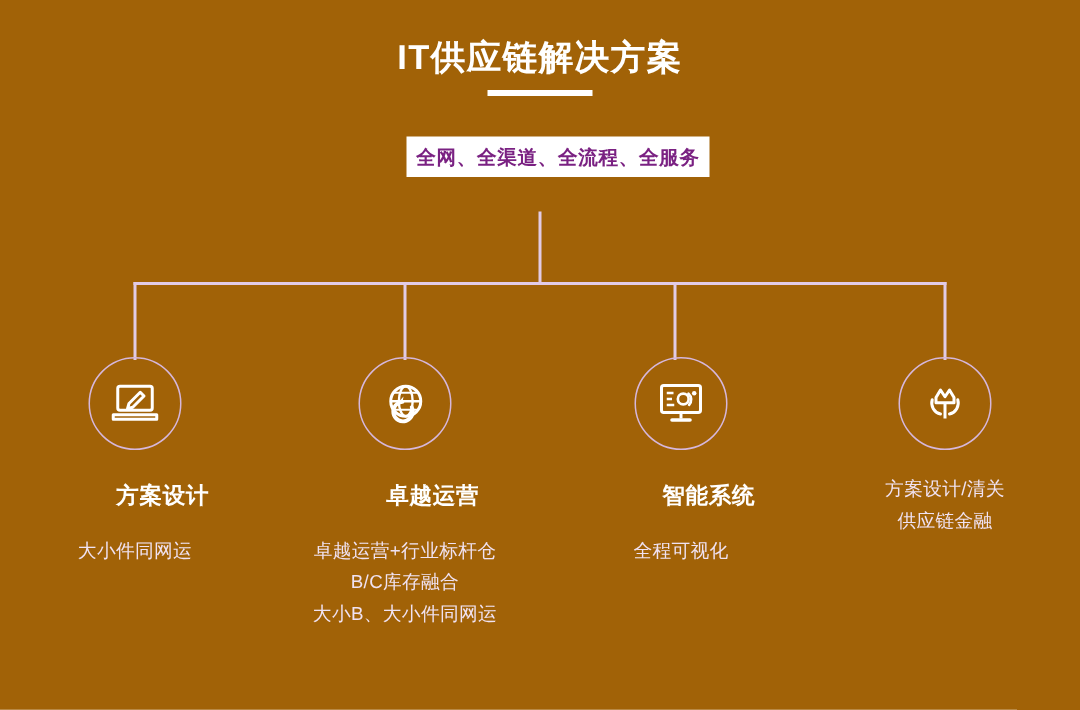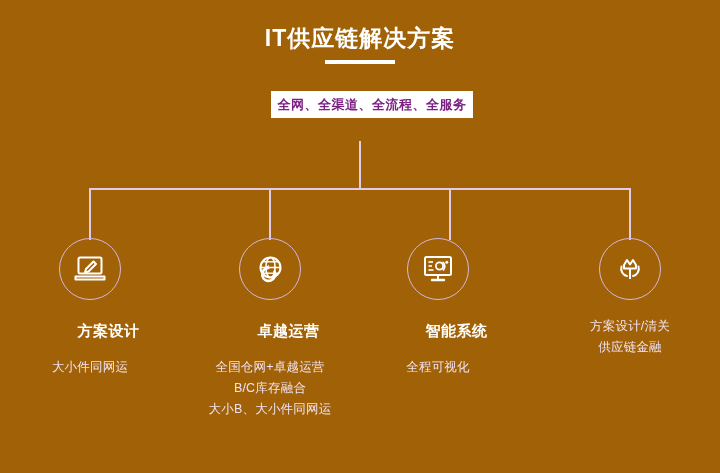--- a/index.html
+++ b/index.html
@@ -172,27 +172,27 @@
           <path d="M6.7 14.5 H26.3" stroke="#ffffff" stroke-width="1.6"></path>
           <path d="M8.2 8.8 H24.8" stroke="#ffffff" stroke-width="1.4"></path>
           <path d="M8.2 20.2 H24.8" stroke="#ffffff" stroke-width="1.4"></path>
           <path d="M20.5 18.5 a6.5 6.5 0 1 1 -6.2 -3.6" stroke="#ffffff" stroke-width="2.6" stroke-linecap="round" fill="none"></path>
           <path d="M15 11.4 L14.3 15.6 L10.3 16.6 Z" fill="#ffffff"></path>
         </svg>
       </span>
     </div>
     <div class="col-title">卓越运营</div>
     <div class="col-lines">
-      <div>全国仓网+卓越运营</div>
+      <div>卓越运营+行业标杆仓</div>
       <div>B/C库存融合</div>
       <div>大小B、大小件同网运</div>
     </div>
   </div>
 
-  <div class="col" style="left:348px;">
+  <div class="col" style="left:364px;">
     <div class="circle">
       <span>
         <svg width="34" height="30" viewBox="0 0 34 30" fill="none">
           <rect x="4" y="3" width="26" height="18" rx="1.5" stroke="#ffffff" stroke-width="2"></rect>
           <path d="M17 21 V25" stroke="#ffffff" stroke-width="2"></path>
           <path d="M11 26 H23" stroke="#ffffff" stroke-width="2.4" stroke-linecap="round"></path>
           <path d="M7.5 8 H12" stroke="#ffffff" stroke-width="1.6"></path>
           <path d="M7.5 12 H11" stroke="#ffffff" stroke-width="1.6"></path>
           <path d="M7.5 16 H12.5" stroke="#ffffff" stroke-width="1.6"></path>
           <circle cx="18.5" cy="12" r="3.6" stroke="#ffffff" stroke-width="1.8"></circle>

